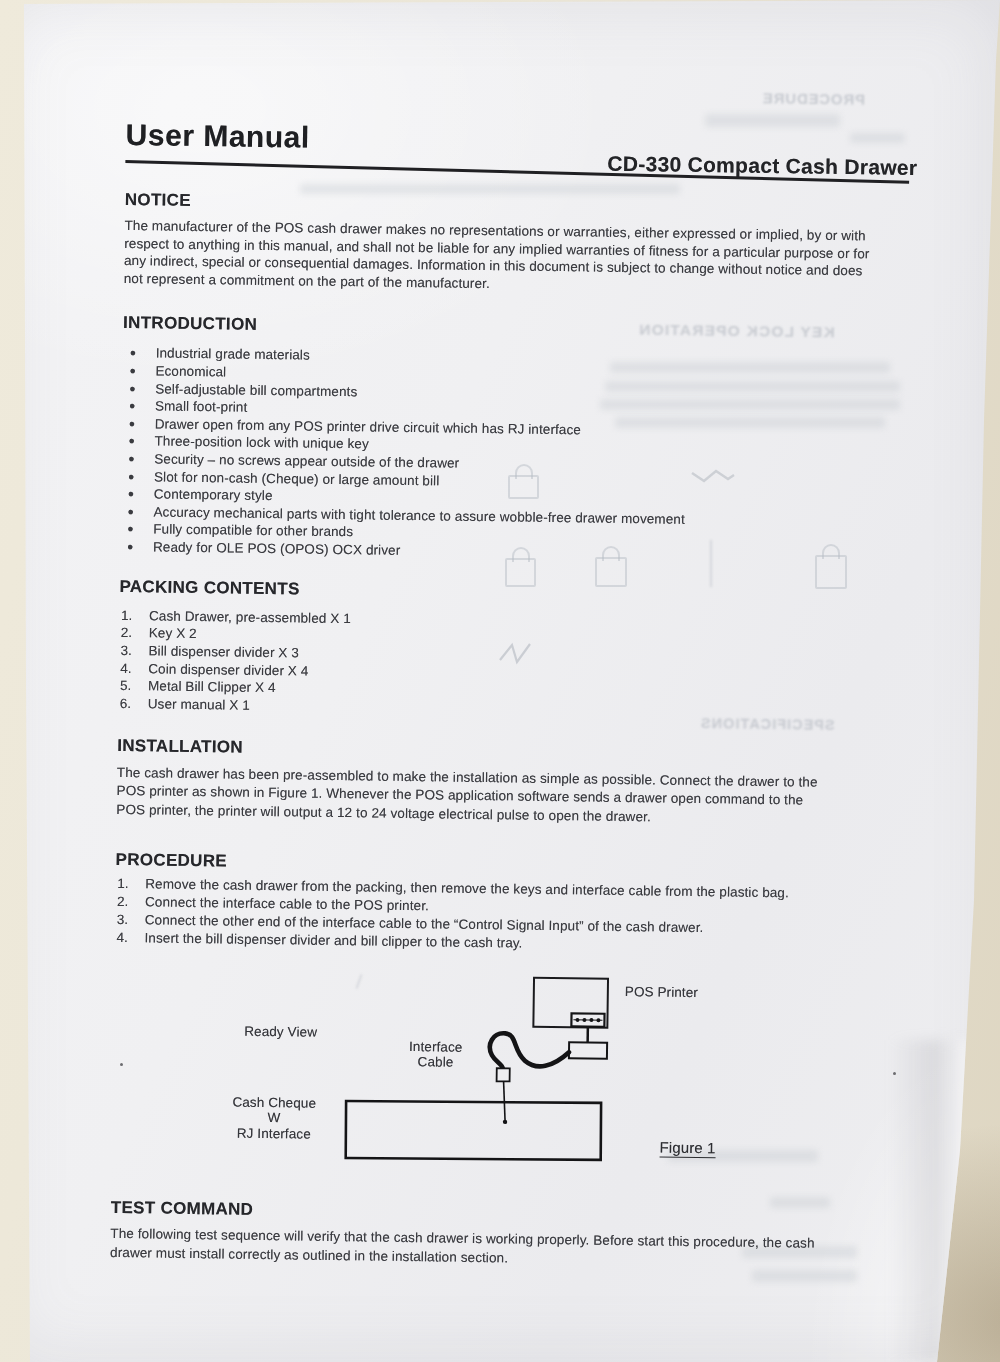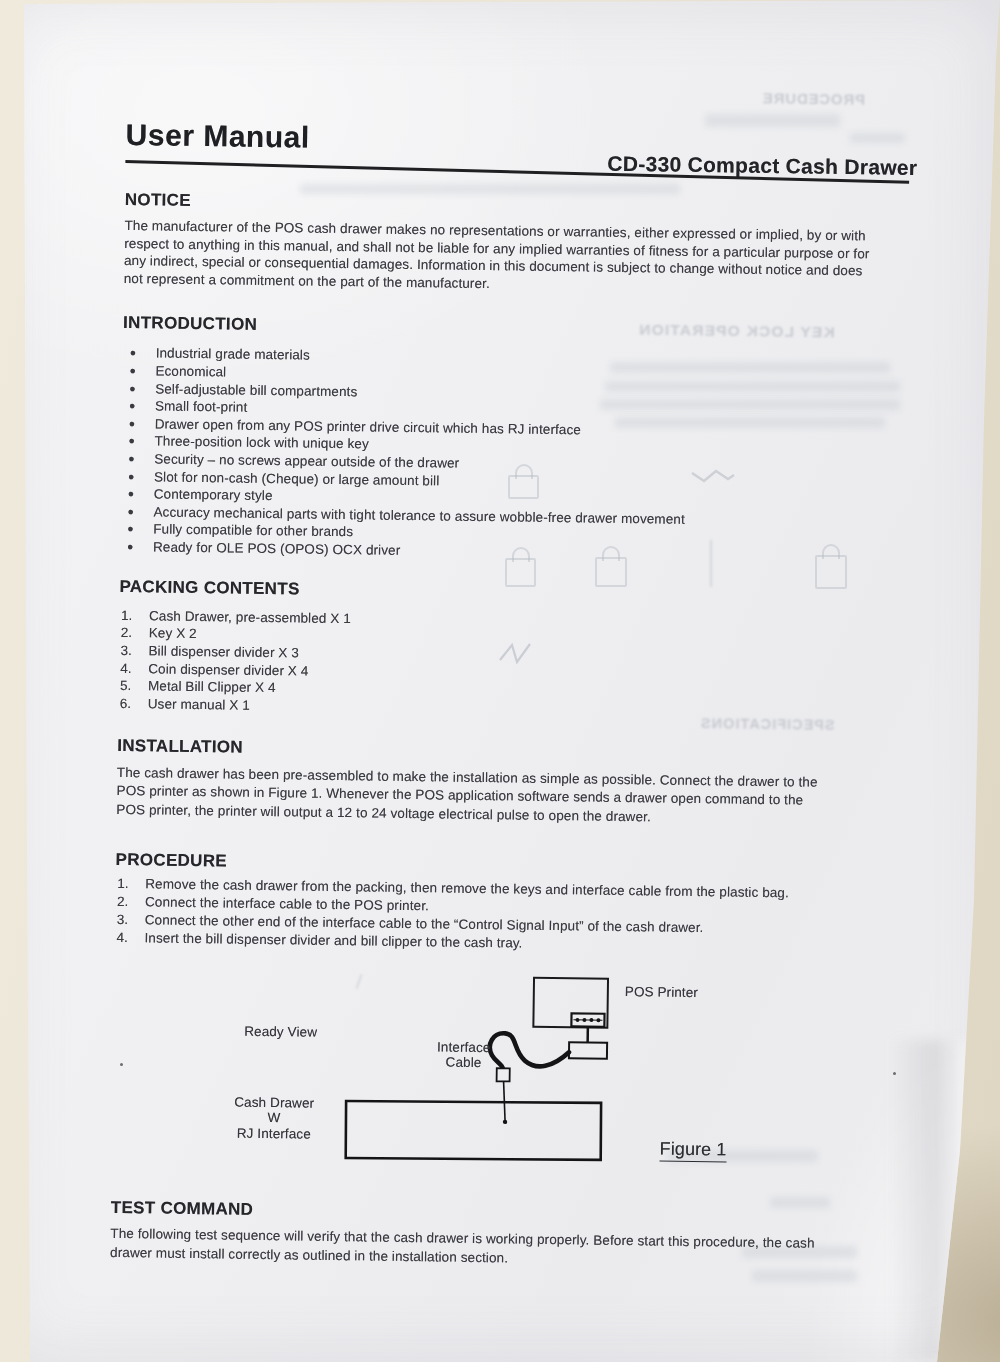--- a/index.html
+++ b/index.html
@@ -67,21 +67,21 @@
   ol.numbered li::before { counter-increment:n; content:counter(n) "."; display:inline-block; width:28px; padding-left:2px; }
   ol.pack-list { margin-top:10px; line-height:17.7px; }
   .inst-h { margin-top:23px; }
   .inst-p { margin-top:8px; line-height:18.7px; }
   .proc-h { margin-top:30px; }
   ol.proc-list { margin-top:5px; line-height:18px; }
   .figure { margin-top:20px; position:relative; height:205px; }
   .fig-svg { position:absolute; left:0; top:0; }
   .fig-label { position:absolute; font-size:13.5px; color:#35363b; }
   .fig-label.center { text-align:center; white-space:pre-line; line-height:15.5px; }
-  .fig-caption { position:absolute; font-size:18px; color:#2c2d31; border-bottom:1.6px solid #2c2d31; padding-bottom:1px; }
+  .fig-caption { position:absolute; font-size:15px; color:#2c2d31; border-bottom:1.6px solid #2c2d31; padding-bottom:1px; }
   .test-h { margin-top:26px; }
   .test-p { margin-top:6px; line-height:19px; }
 </style>
 </head>
 <body>
 
 <div id="stage">
 
   <div class="paper"></div>
 
@@ -185,23 +185,23 @@
         <line x1="474.5" y1="53" x2="474.5" y2="69" stroke="#141416" stroke-width="2.5"></line>
         <rect x="456" y="69" width="38" height="16" fill="#ededf0" stroke="#141416" stroke-width="2"></rect>
         <path d="M 456 79 C 440 94, 424 98, 412 88 C 400 78, 404 62, 392 61 C 380 60, 373 72, 379 83 C 383 90, 389 91, 390 96" fill="none" stroke="#141416" stroke-width="4.6" stroke-linecap="round"></path>
         <rect x="384" y="96" width="13" height="13" fill="#ededf0" stroke="#141416" stroke-width="1.8"></rect>
         <line x1="391" y1="109" x2="393" y2="148" stroke="#141416" stroke-width="1.6"></line>
         <circle cx="393" cy="149.5" r="2.2" fill="#141416"></circle>
         <rect x="234" y="130" width="255" height="57" fill="none" stroke="#141416" stroke-width="2.6" transform="rotate(-0.4 361 158)"></rect>
       </svg>
       <div class="fig-label" style="left:511px; top:10px;">POS Printer</div>
       <div class="fig-label" style="left:131px; top:55px;">Ready View</div>
-      <div class="fig-label center" style="left:296px; top:68px;margin-left:28px;">Interface
+      <div class="fig-label center" style="left:296px; top:68px;">Interface
 Cable</div>
-      <div class="fig-label center" style="left:112px; top:126px; width:100px;">Cash Drawer
+      <div class="fig-label center" style="left:112px; top:126px; width:100px;">Cash Cheque
 W
 RJ Interface</div>
       <div class="fig-caption" style="left:548px; top:164px;">Figure 1</div>
     </div>
 
     <h2 class="test-h">TEST COMMAND</h2>
     <p class="body test-p">The following test sequence will verify that the cash drawer is working properly. Before start this procedure, the cash
 drawer must install correctly as outlined in the installation section.</p>
 
   </div>

